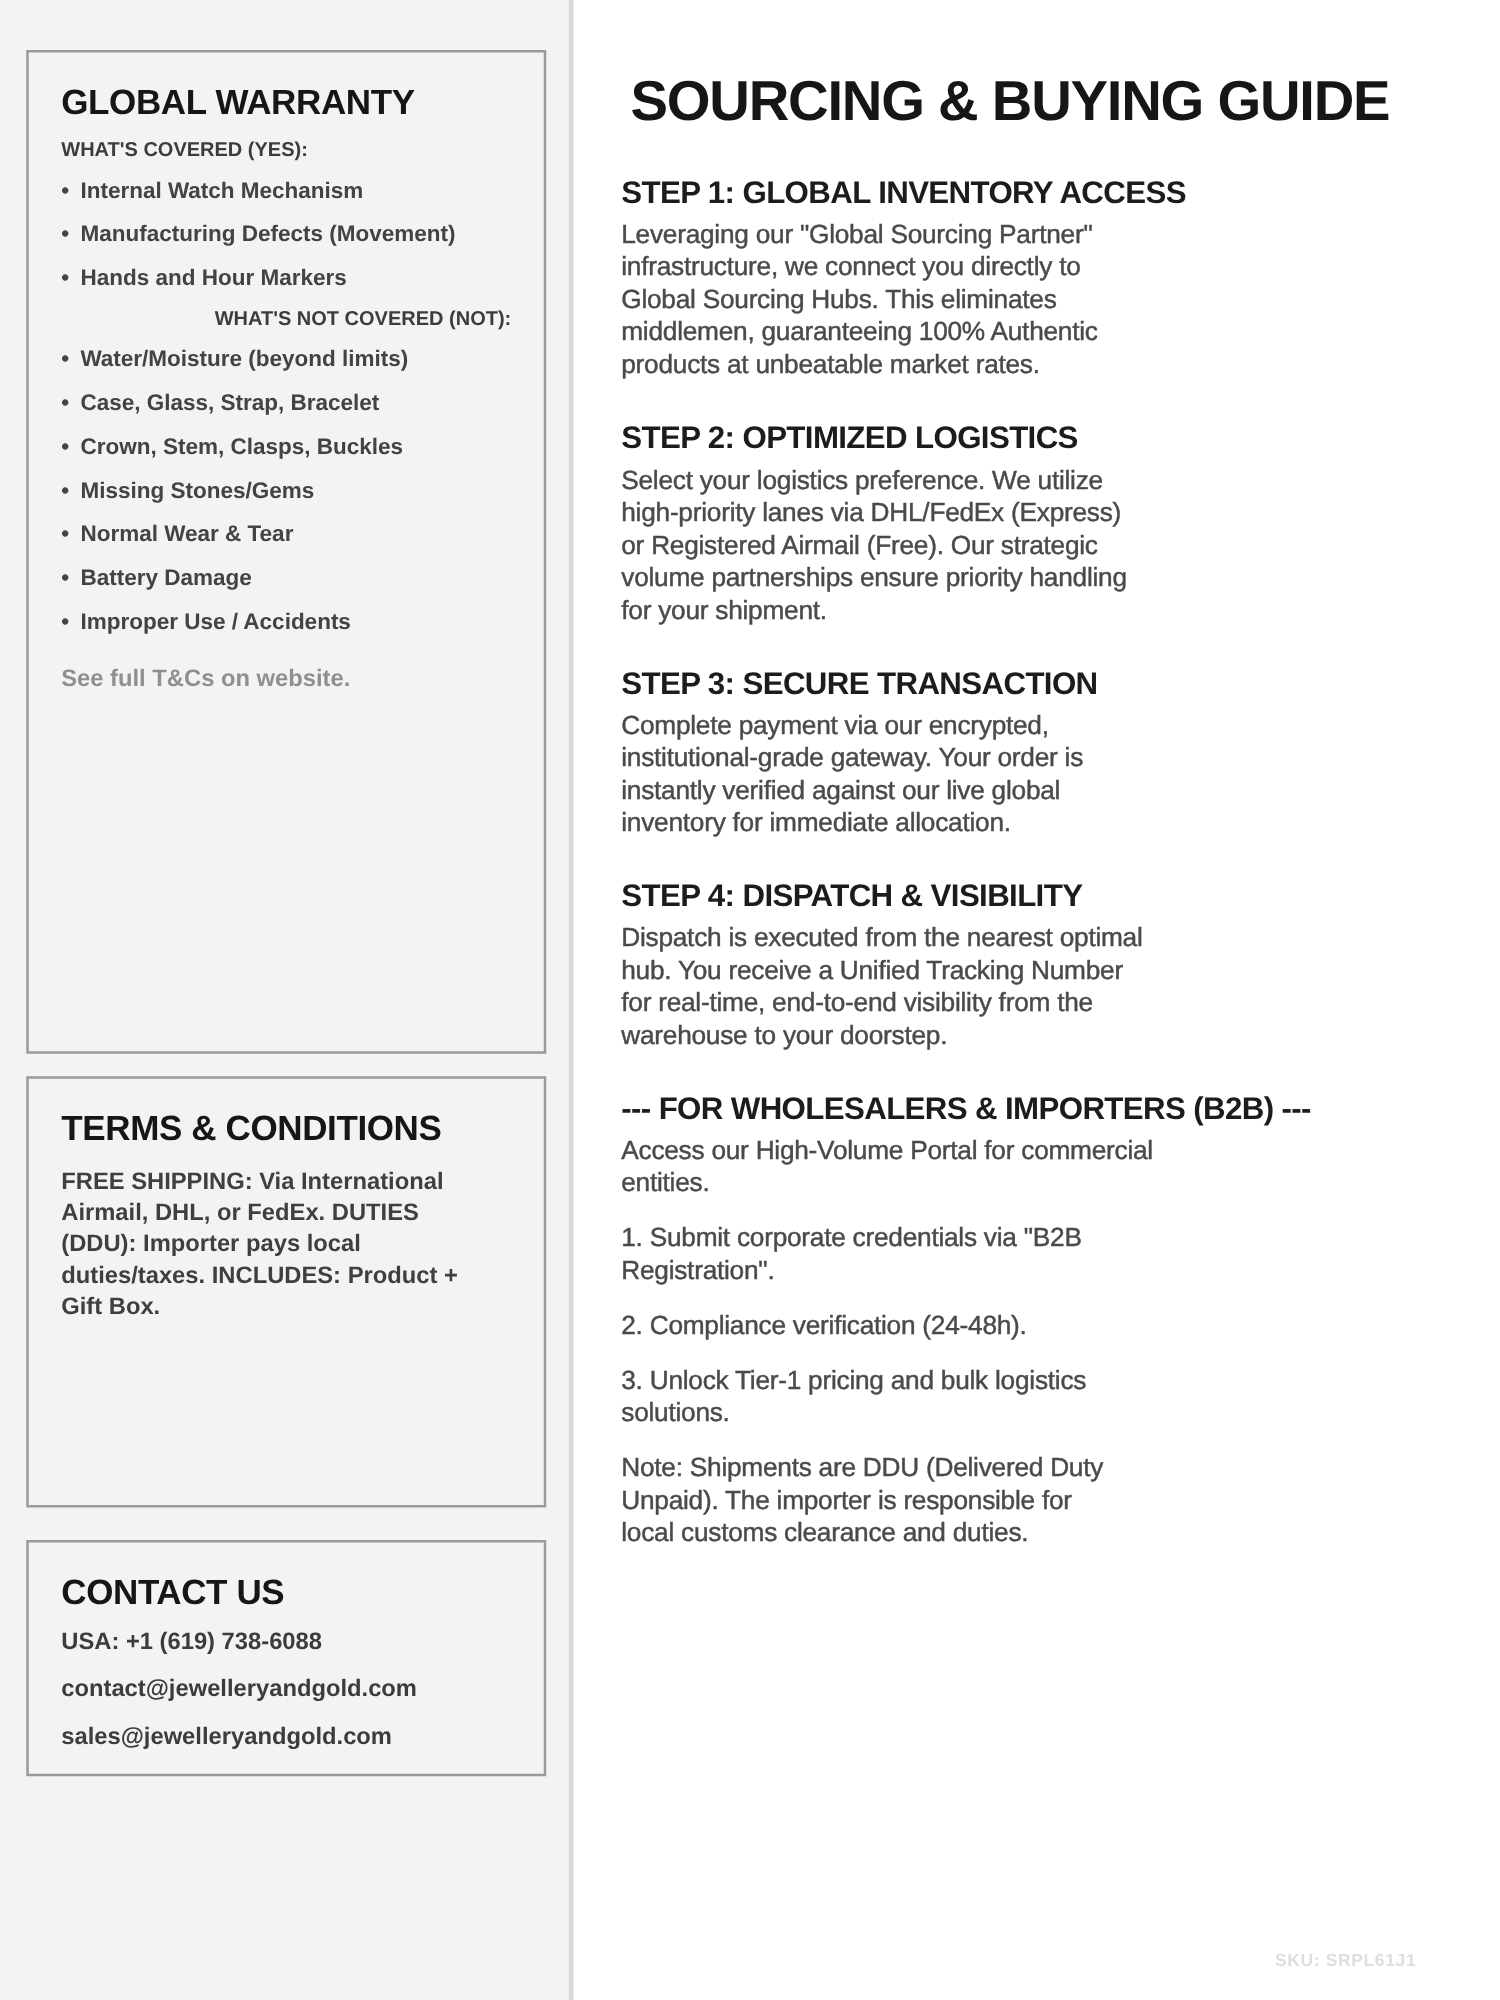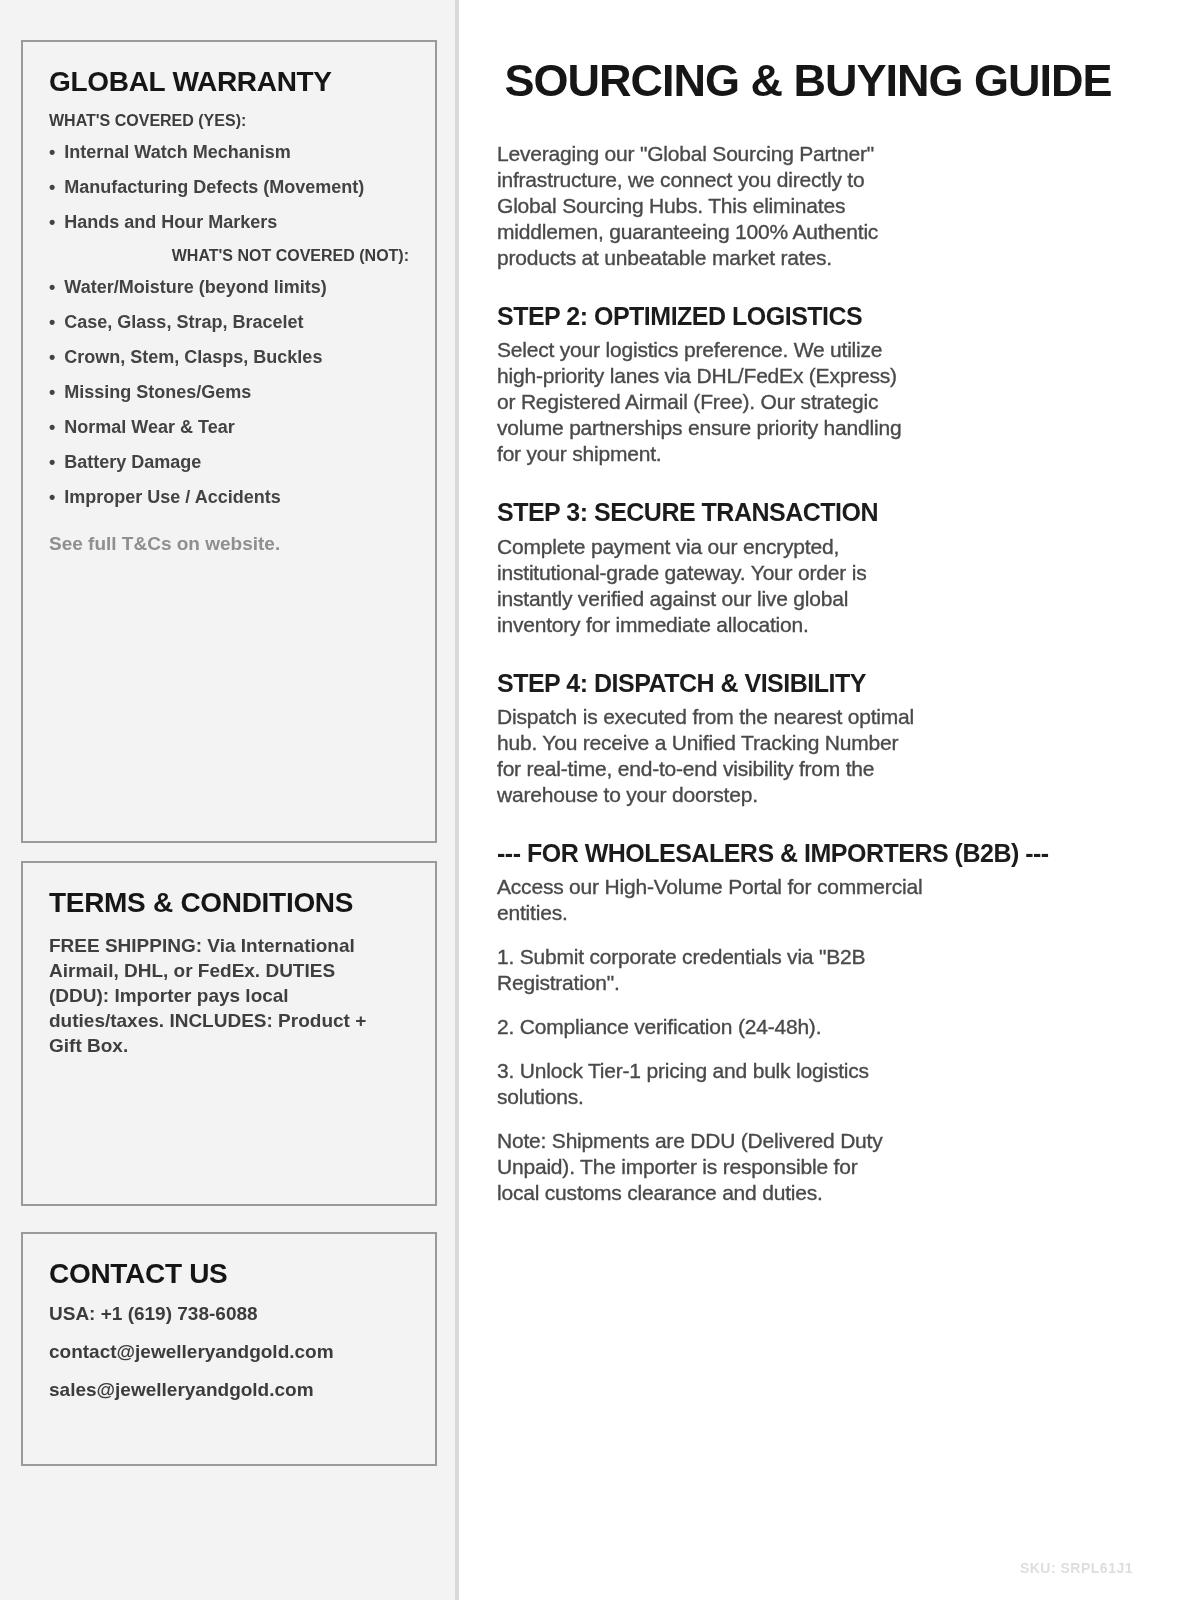--- a/index.html
+++ b/index.html
@@ -12,21 +12,21 @@
     position:absolute;left:0;top:0;width:459px;height:1600px;
     background:#f3f3f3;border-right:4px solid #d9d9d9;box-sizing:border-box;
     padding:40px 18px 0 21px;
   }
   .panel{
     border:2px solid #9a9a9a;box-sizing:border-box;
     padding:24px 26px;background:#f3f3f3;
   }
   .panel-warranty{height:803px;margin-bottom:18px;}
   .panel-terms{height:345px;margin-bottom:26px;}
-  .panel-contact{height:234px;}
+  .panel-contact{height:189px;}
   .panel-title{
     font-size:28px;font-weight:700;color:#161616;margin:0 0 14px;
     letter-spacing:-0.3px;
   }
   .sub-heading{
     font-size:16px;font-weight:700;color:#3c3c3c;margin:0 0 12px;
   }
   .sub-heading.not-covered{margin-top:12px;text-align:right;}
   ul.b-list{list-style:none;margin:0;padding:0;}
   ul.b-list li{
@@ -146,20 +146,21 @@
     <p class="contact-line">contact@jewelleryandgold.com</p>
     <p class="contact-line">sales@jewelleryandgold.com</p>
   </section>
 
 </aside>
 
 <main class="main">
   <h1 class="page-title">SOURCING &amp; BUYING GUIDE</h1>
 
   <section class="step">
+    <h2>STEP 1: GLOBAL INVENTORY ACCESS</h2>
     <p>Leveraging our "Global Sourcing Partner"
 infrastructure, we connect you directly to
 Global Sourcing Hubs. This eliminates
 middlemen, guaranteeing 100% Authentic
 products at unbeatable market rates.</p>
   </section>
 
   <section class="step">
     <h2>STEP 2: OPTIMIZED LOGISTICS</h2>
     <p>Select your logistics preference. We utilize

